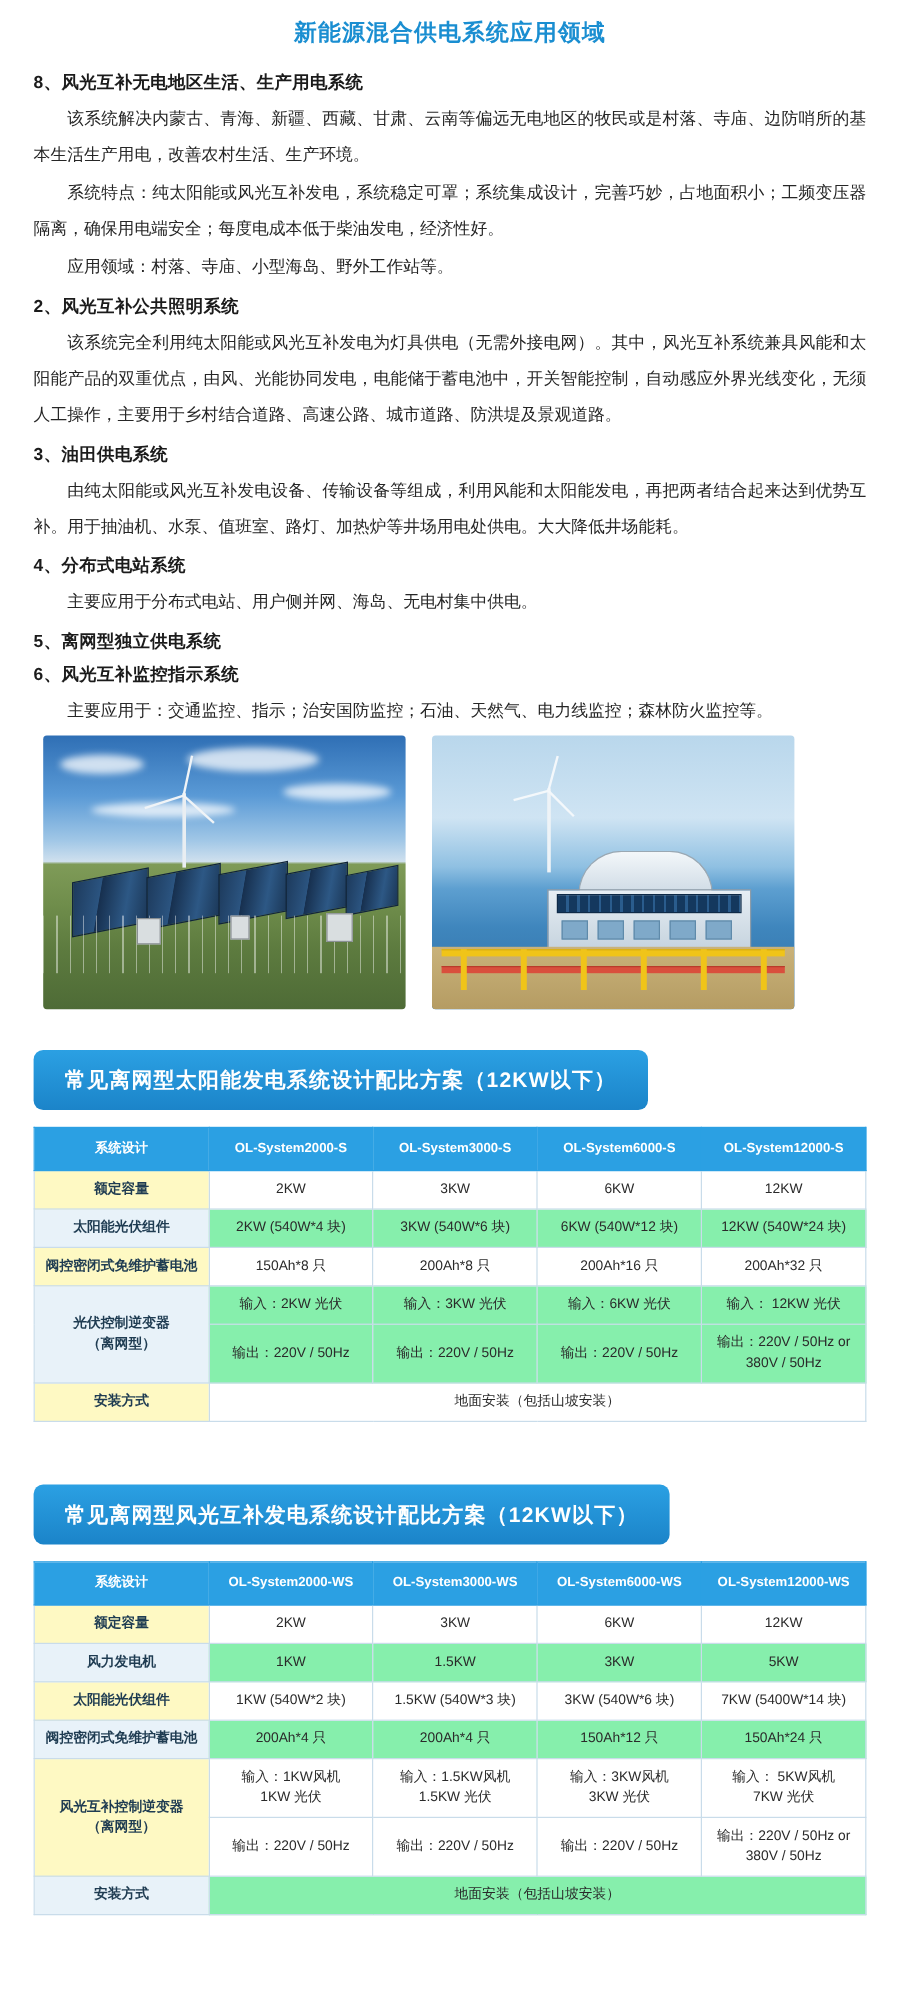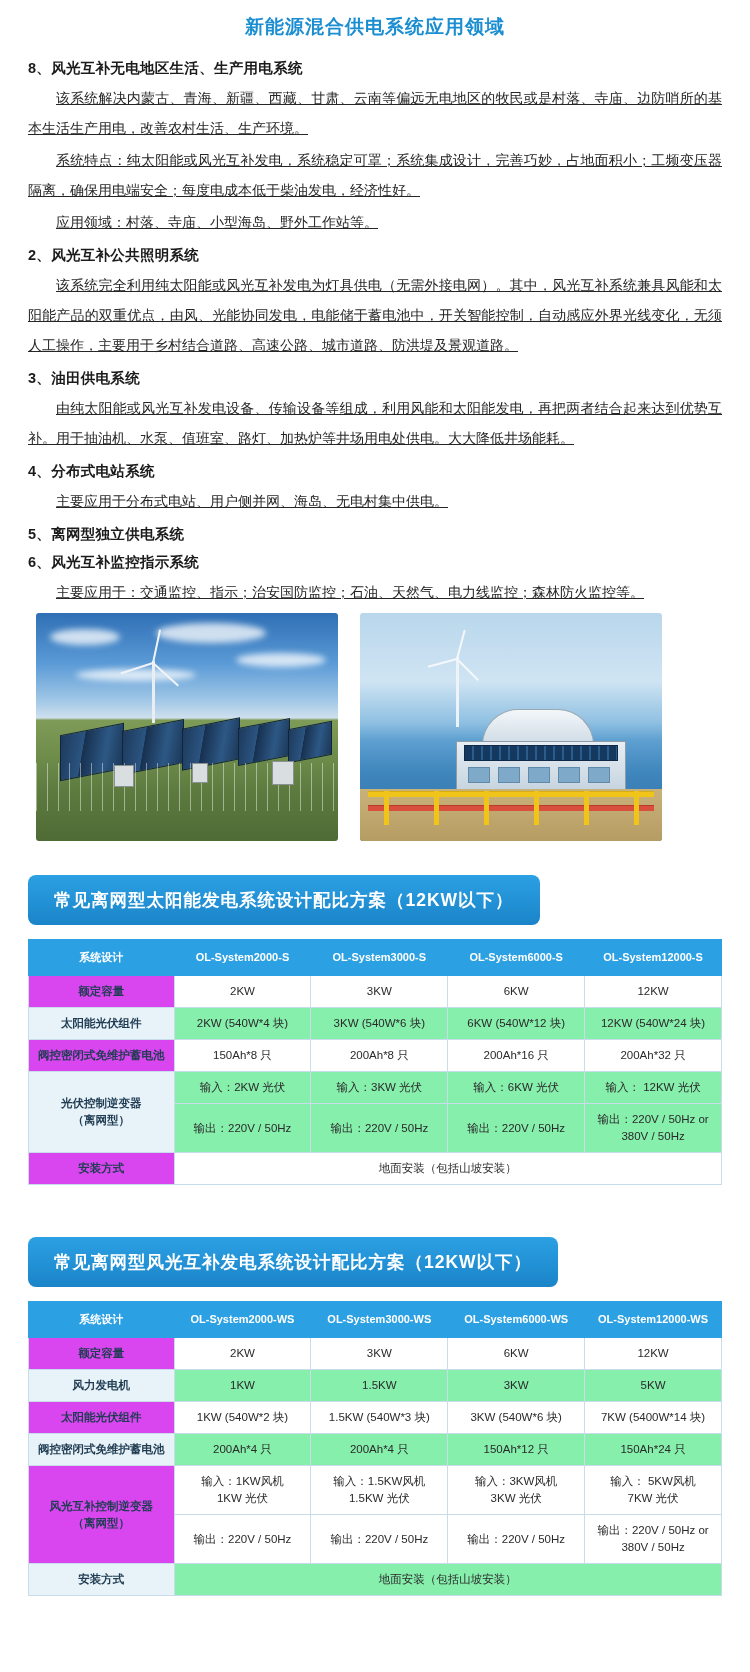--- a/index.html
+++ b/index.html
@@ -34,21 +34,20 @@
     margin: 9px 0 5px 0;
     letter-spacing: 0.3px;
   }
   .para {
     font-size: 14px;
     line-height: 30px;
     color: #262626;
     text-align: justify;
     text-justify: inter-ideograph;
     margin: 0 0 2px 0;
-    text-decoration: underline;
   }
   .para.indent { text-indent: 28px; }
 
   
   .case-title {
     color: #1a8ed1;
     font-size: 19px;
     font-weight: bold;
     letter-spacing: 3px;
     padding: 22px 0 10px 36px;
@@ -166,21 +165,21 @@
   }
   table.spec thead th {
     background: #2ba0e3;
     color: #ffffff;
     font-weight: bold;
     font-size: 11px;
     border-color: #2ba0e3;
     padding: 9px 3px;
   }
   table.spec td.rowhead {
-    background: #d946ef;
+    background: #fef9c3;
     font-weight: bold;
     color: #1f3c52;
     font-size: 11.5px;
   }
   table.spec tbody tr td { background: #ffffff; }
   table.spec tbody tr.alt td { background: #86efac; }
   table.spec tbody tr.alt td.rowhead { background: #e8f2f9; }
   .sub { display:block; }
 </style>
 </head>

